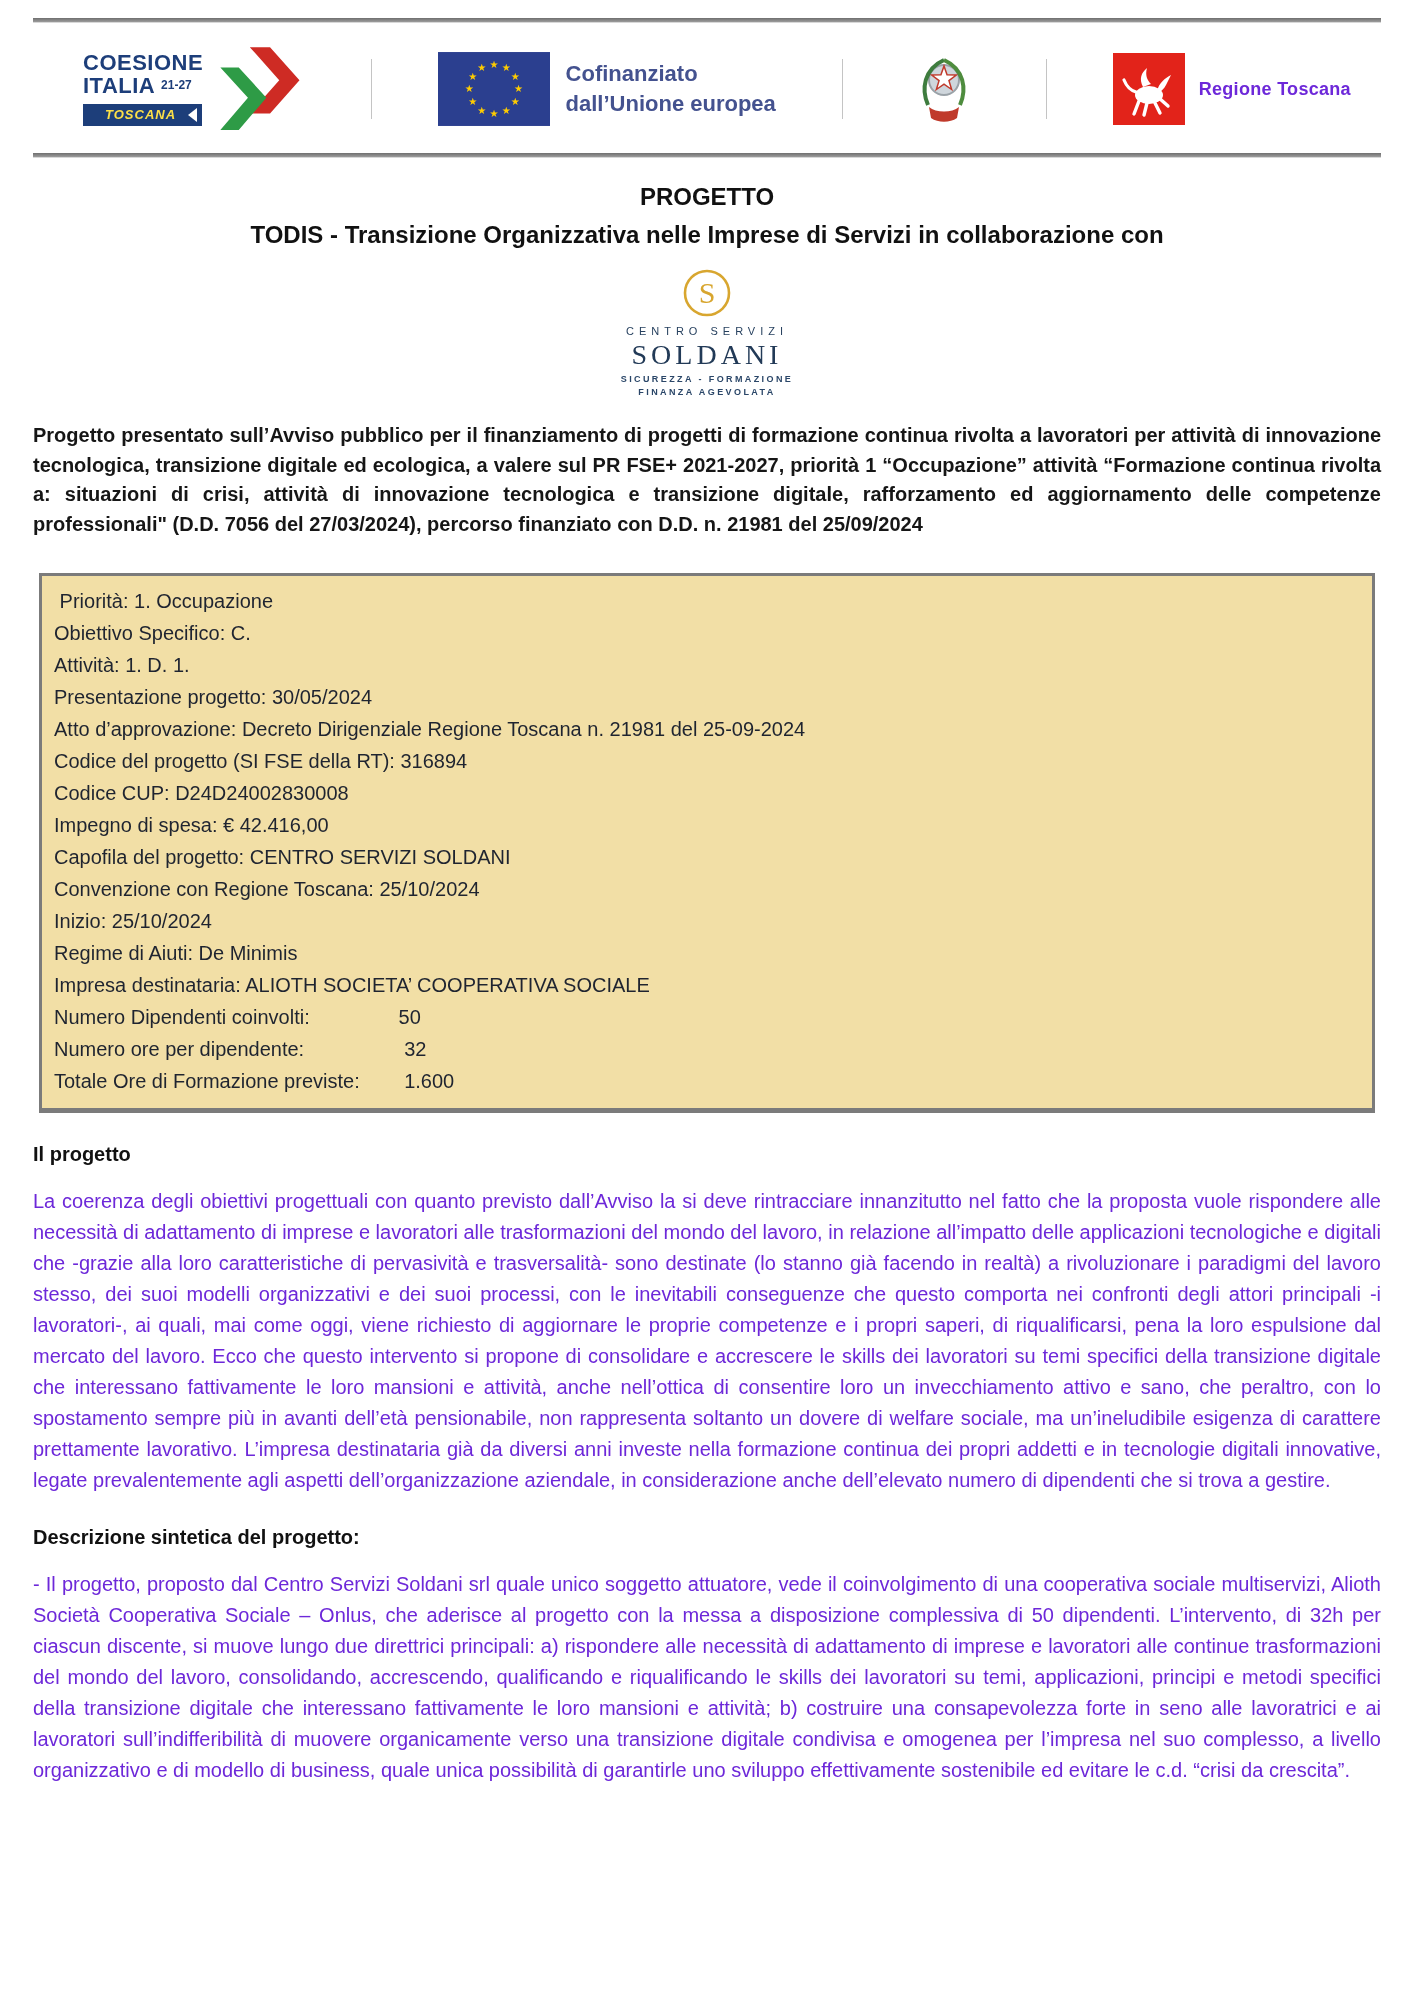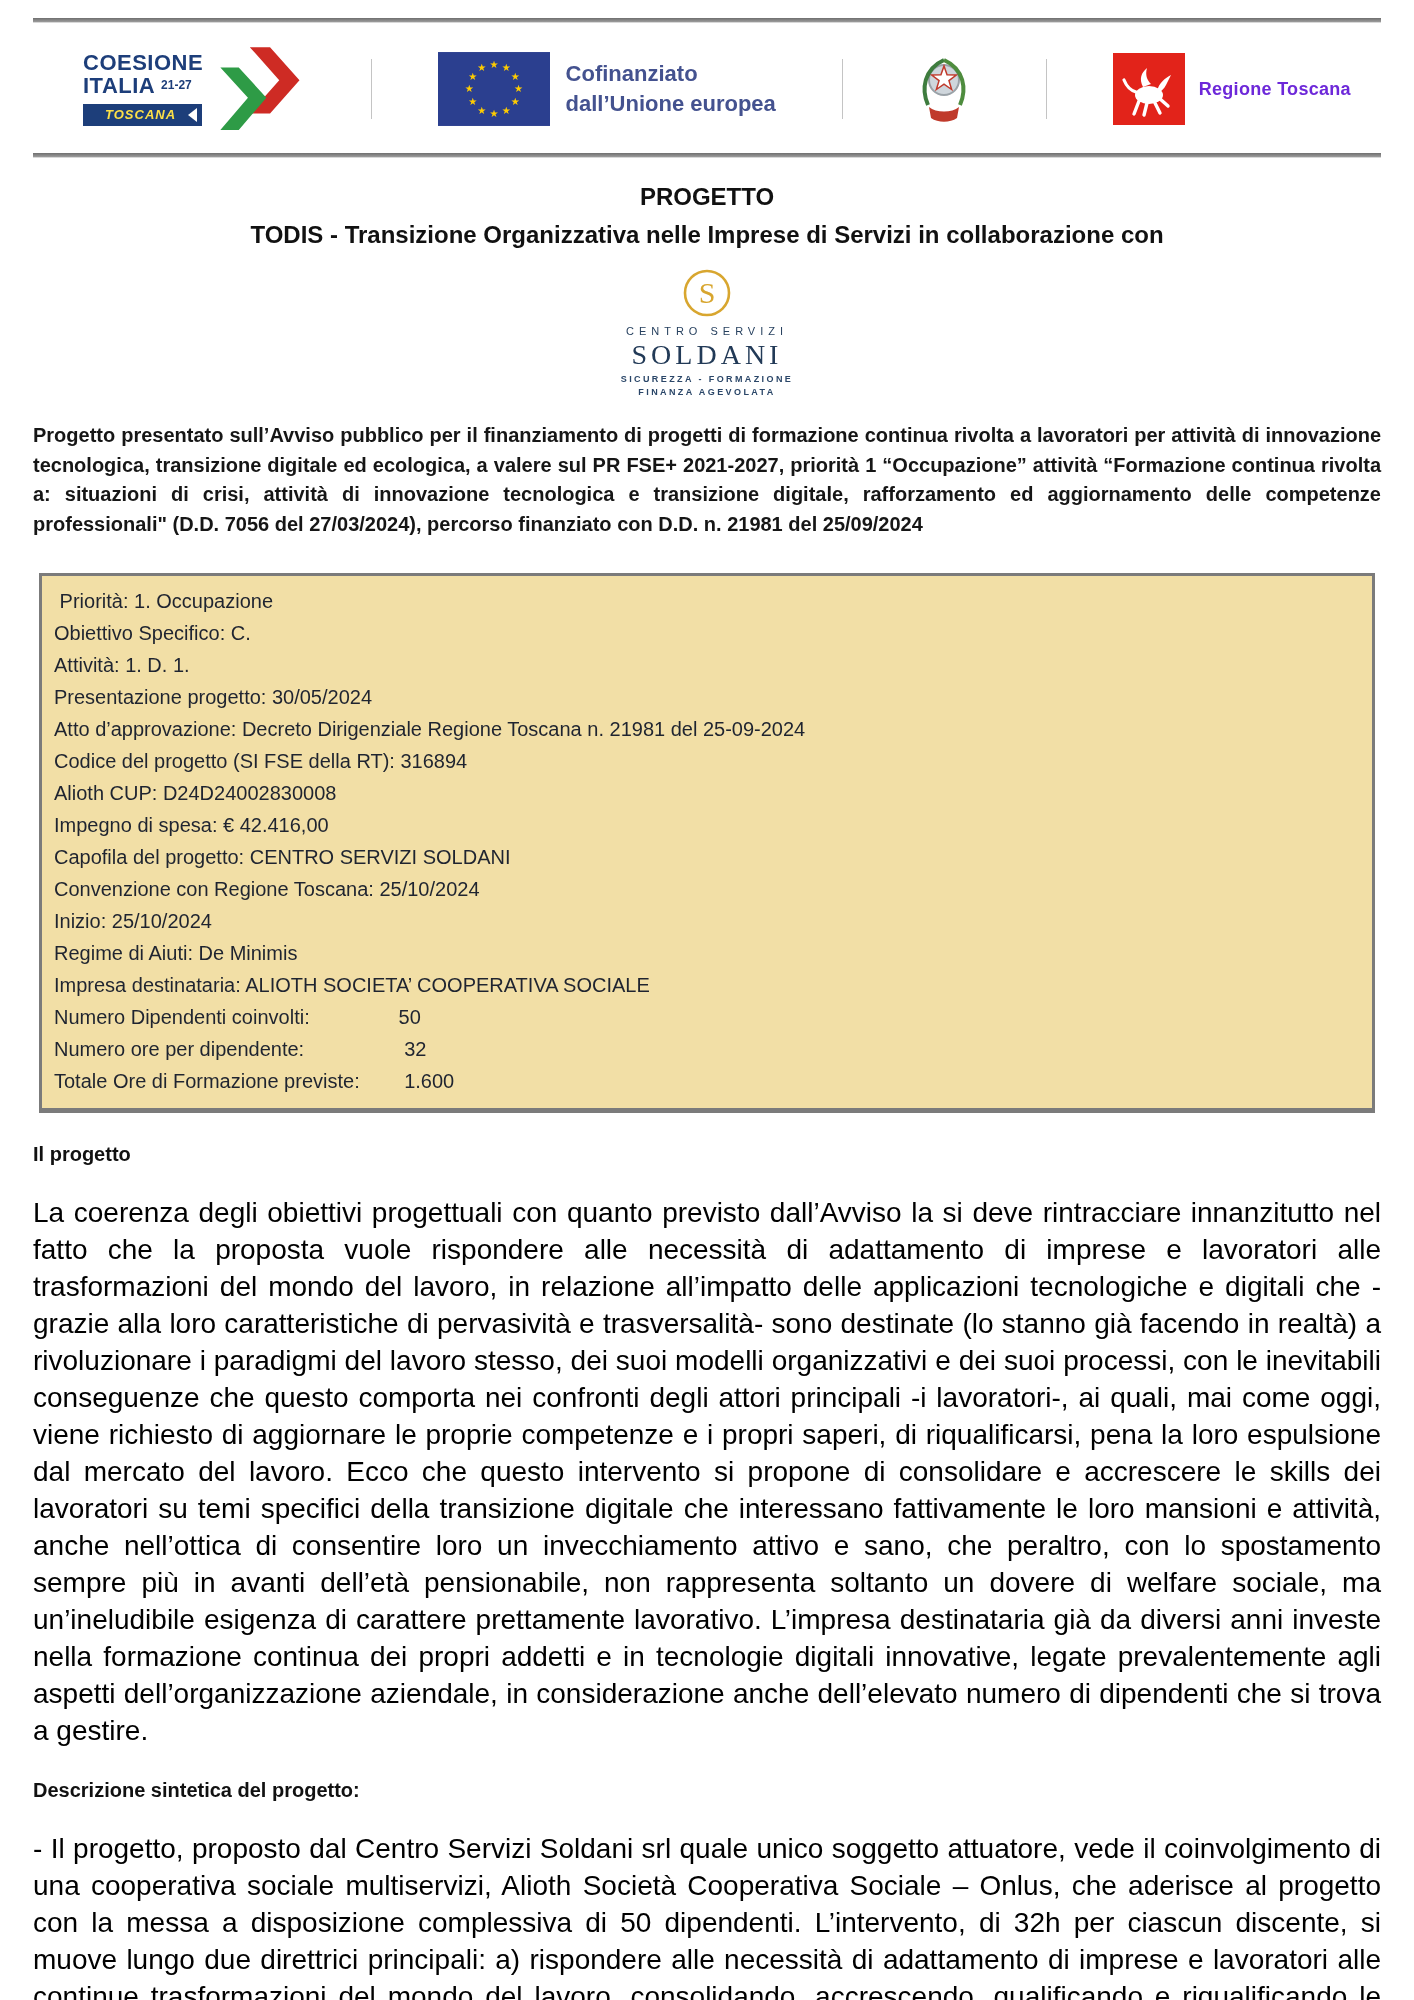--- a/index.html
+++ b/index.html
@@ -43,21 +43,21 @@
   .soldani-name{font-family:"Liberation Serif", serif;font-size:28px;letter-spacing:4px;color:#223A57;margin-top:2px;}
   .soldani-sub{font-size:9px;font-weight:bold;letter-spacing:2.4px;color:#2A4668;margin-top:3px;}
   
   .intro{margin-top:24px;font-weight:bold;font-size:20px;line-height:29.5px;text-align:justify;color:#161616;}
   
   .summary-box{margin:34px 6px 0;background:#F2DFA6;border:3px solid #7b7b7b;border-bottom-width:5px;
     padding:9px 12px 11px;}
   .summary-line{font-size:20px;line-height:32px;color:#1f2430;white-space:pre-wrap;}
   
   .section-heading{font-weight:bold;font-size:20px;margin:30px 0 3px;color:#111;}
-  .section-body{font-size:28px;line-height:37px;text-align:justify;color:#000000;}
+  .section-body{font-size:20px;line-height:31px;text-align:justify;color:#6d28d9;}
 </style>
 </head>
 <body>
 
 <div class="page">
 
   <div class="rule rule-top"></div>
 
   <div class="logo-bar">
 
@@ -144,21 +144,21 @@
 
   <p class="intro">Progetto presentato sull’Avviso pubblico per il finanziamento di progetti di formazione continua rivolta a lavoratori per attività di innovazione tecnologica, transizione digitale ed ecologica, a valere sul PR FSE+ 2021-2027, priorità 1 “Occupazione” attività “Formazione continua rivolta a: situazioni di crisi, attività di innovazione tecnologica e transizione digitale, rafforzamento ed aggiornamento delle competenze professionali" (D.D. 7056 del 27/03/2024), percorso finanziato con D.D. n. 21981 del 25/09/2024</p>
 
   <div class="summary-box">
       <div class="summary-line"> Priorità: 1. Occupazione</div>
       <div class="summary-line">Obiettivo Specifico: C.</div>
       <div class="summary-line">Attività: 1. D. 1.</div>
       <div class="summary-line">Presentazione progetto: 30/05/2024</div>
       <div class="summary-line">Atto d’approvazione: Decreto Dirigenziale Regione Toscana n. 21981 del 25-09-2024</div>
       <div class="summary-line">Codice del progetto (SI FSE della RT): 316894</div>
-      <div class="summary-line">Alioth CUP: D24D24002830008</div>
+      <div class="summary-line">Codice CUP: D24D24002830008</div>
       <div class="summary-line">Impegno di spesa: € 42.416,00</div>
       <div class="summary-line">Capofila del progetto: CENTRO SERVIZI SOLDANI</div>
       <div class="summary-line">Convenzione con Regione Toscana: 25/10/2024</div>
       <div class="summary-line">Inizio: 25/10/2024</div>
       <div class="summary-line">Regime di Aiuti: De Minimis</div>
       <div class="summary-line">Impresa destinataria: ALIOTH SOCIETA’ COOPERATIVA SOCIALE</div>
       <div class="summary-line">Numero Dipendenti coinvolti:                50</div>
       <div class="summary-line">Numero ore per dipendente:                  32</div>
       <div class="summary-line">Totale Ore di Formazione previste:        1.600</div>
     </div>

